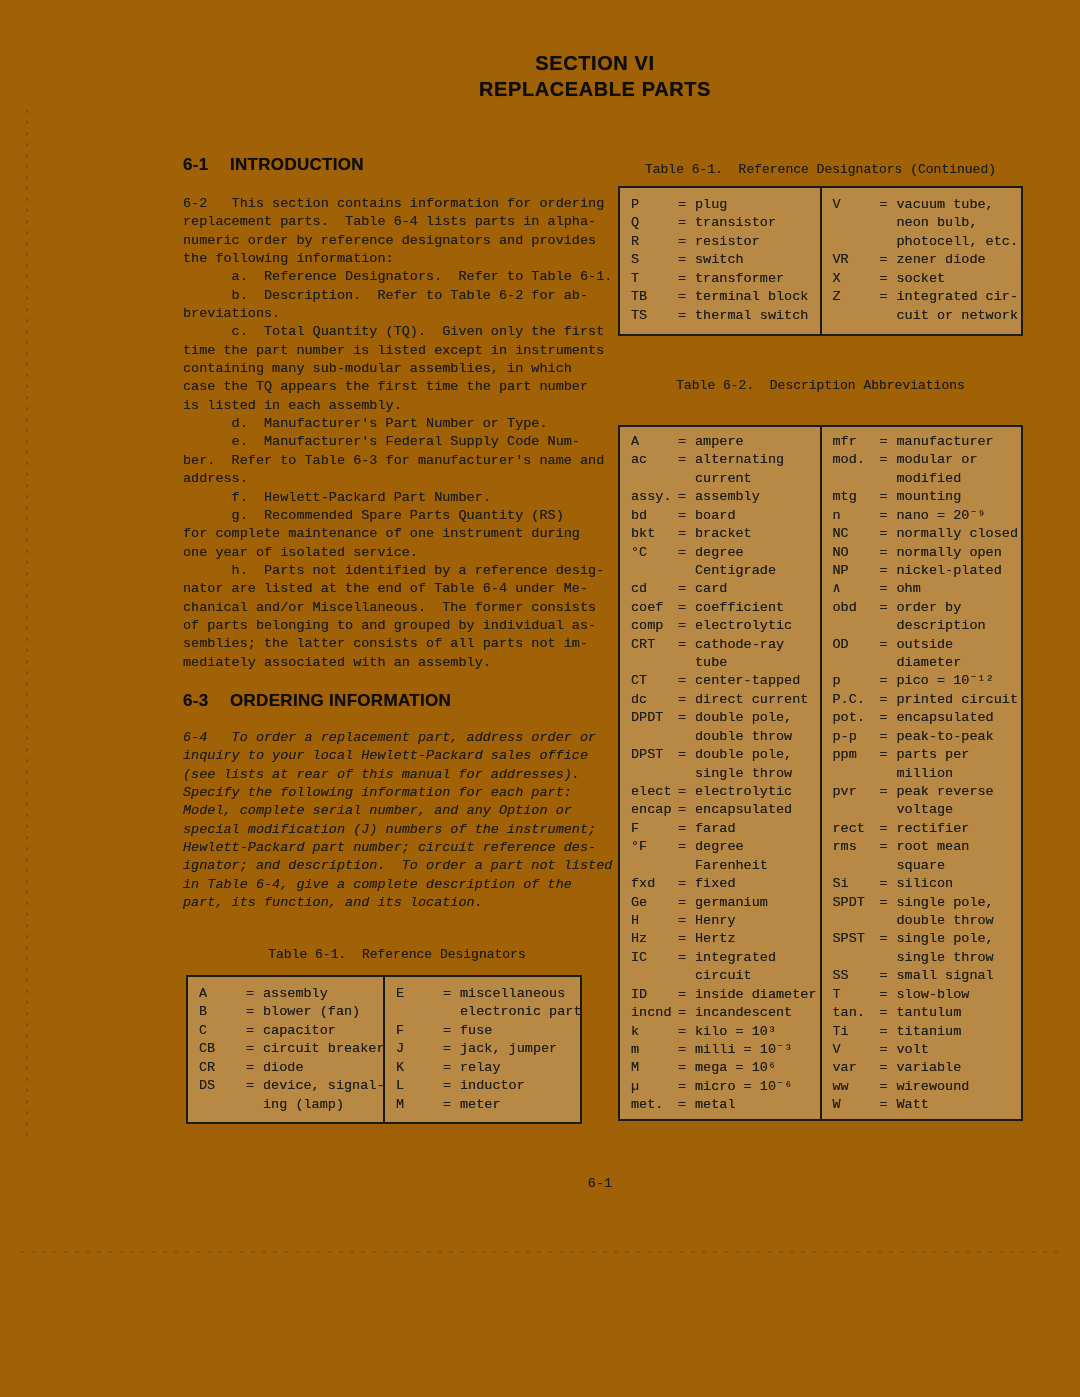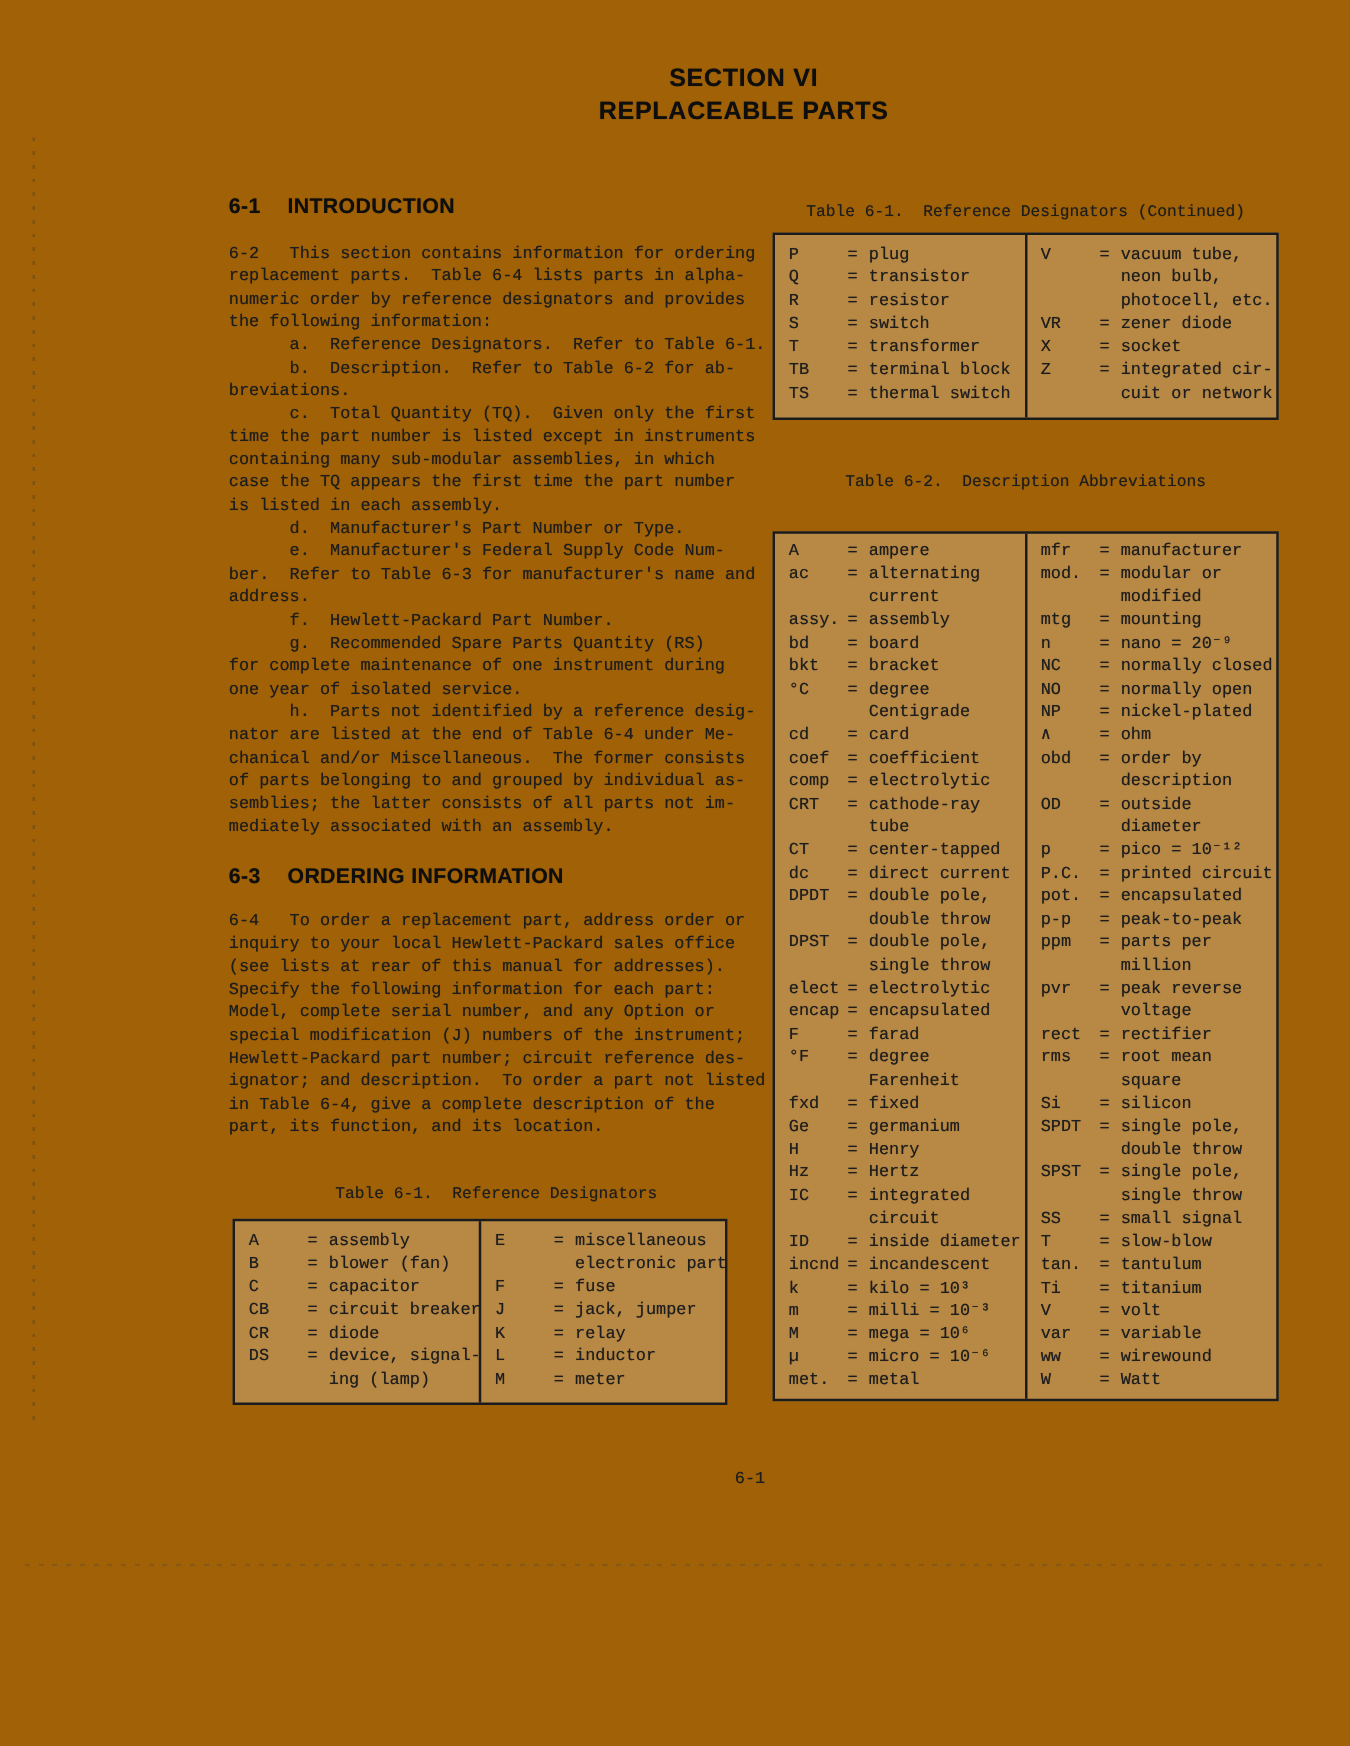--- a/index.html
+++ b/index.html
@@ -42,21 +42,21 @@
   #intro-heading{top:155px;}
   #ordering-heading{top:691px;}
   
   .body-text{
     position:absolute;left:183px;width:440px;
     font-size:13.5px;line-height:18.35px;
     white-space:pre-wrap;
     text-shadow:0 0 .6px rgba(25,25,25,.65);
   }
   #intro-body{top:195px;}
-  #ordering-body{top:729px;}
+  #ordering-body{top:729px;font-style:italic;}
   
   .tbl-caption{
     position:absolute;text-align:center;
     font-size:13px;line-height:18px;
     text-shadow:0 0 .6px rgba(25,25,25,.6);
     white-space:pre;
   }
   #t61-caption{left:199px;top:946px;width:396px;}
   #t61c-caption{left:618px;top:161px;width:405px;}
   #t62-caption{left:618px;top:377px;width:405px;}

